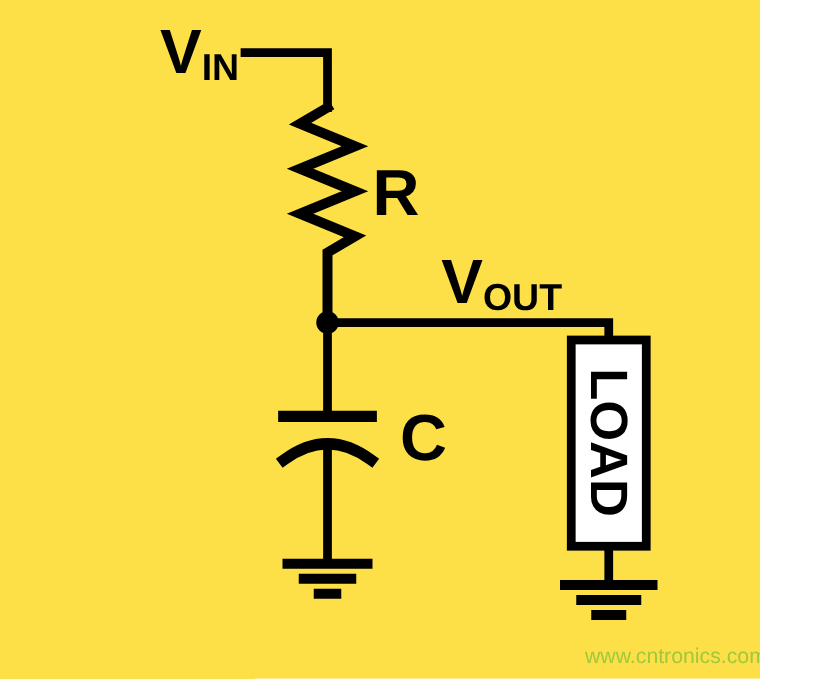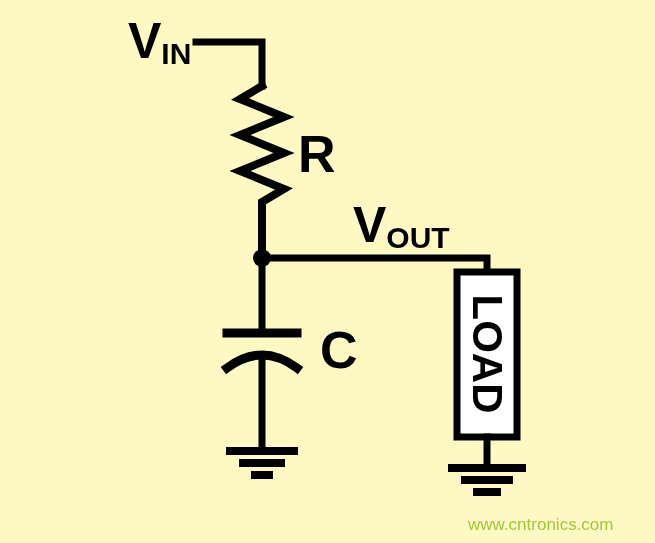--- a/index.html
+++ b/index.html
@@ -2,23 +2,23 @@
 <html><head>
   <meta charset="utf-8">
   <style>
     html, body {
       margin: 0;
       padding: 0;
       background: #ffffff;
     }
     #stage {
       position: relative;
-      width: 655px;
+      width: 608px;
       height: 543px;
-      background: #fef9c3;
+      background: #fde047;
       overflow: hidden;
       font-family: "Liberation Sans", sans-serif;
     }
     svg { display: block; }
     .circuit-label {
       font-family: "Liberation Sans", sans-serif;
       font-weight: bold;
       fill: #000000;
     }
     .watermark-text {

